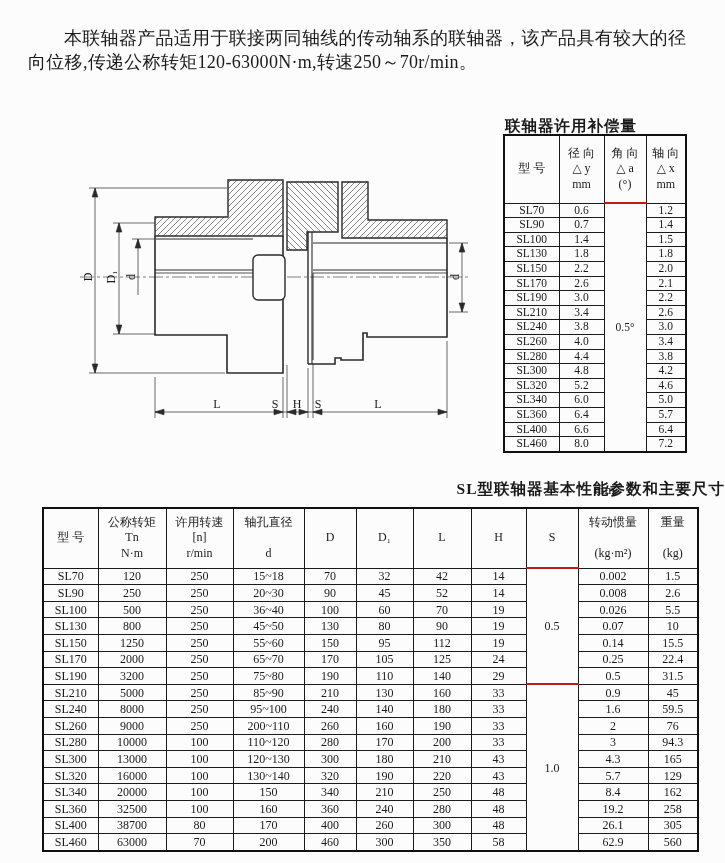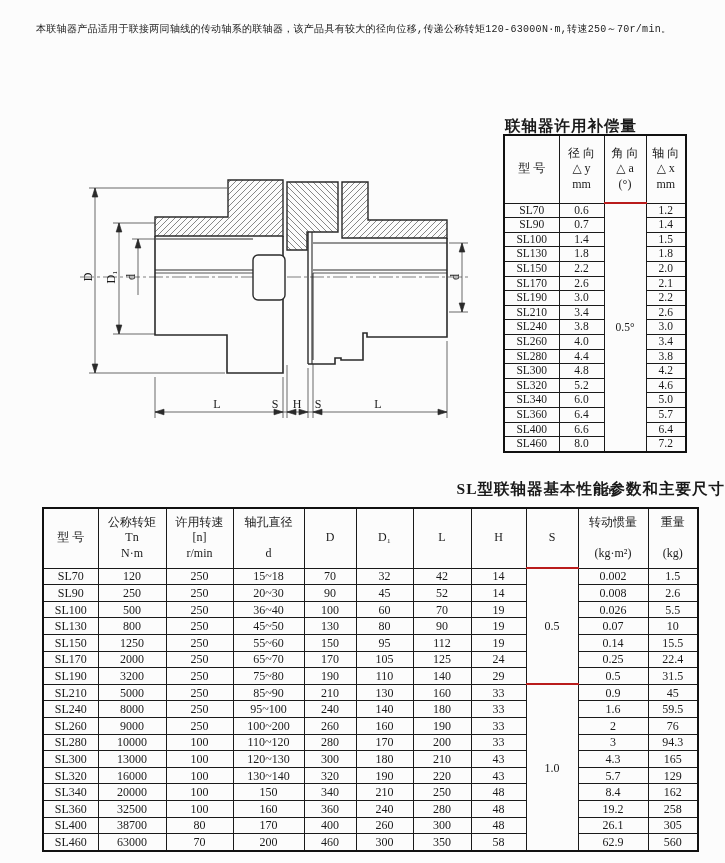--- a/index.html
+++ b/index.html
@@ -1,20 +1,20 @@
 <!DOCTYPE html>
 <html><head>
 <meta charset="utf-8">
 <style>
   html,body{margin:0;padding:0;background:#e8e8e8;}
   #page{position:relative;width:725px;height:863px;background:#fcfcfc;
         font-family:"Liberation Serif","DejaVu Serif",serif;color:#1a1a1a;overflow:hidden;}
   
-  .intro{position:absolute;left:16px;top:8px;width:660px;font-size:10px;line-height:24px;
-         text-indent:2em;letter-spacing:0.3px;font-family:Liberation Mono, monospace;}
+  .intro{position:absolute;left:28px;top:8px;width:660px;font-size:18px;line-height:24px;
+         text-indent:2em;letter-spacing:0.3px;}
   
   .comp-title{position:absolute;left:505px;top:116px;font-size:15.5px;font-weight:bold;letter-spacing:1px;}
   .main-title{position:absolute;left:0;top:479px;width:725px;text-align:right;font-size:15.5px;
               font-weight:bold;letter-spacing:1px;}
   .unit-label{position:absolute;left:594px;top:482px;font-size:13.5px;}
   
   table{border-collapse:collapse;table-layout:fixed;}
   td,th{border:1px solid #1a1a1a;text-align:center;vertical-align:middle;padding:0;
         font-weight:normal;line-height:1;overflow:hidden;}
   th{white-space:pre-line;line-height:1.3;margin-top:8px;}
@@ -393,21 +393,21 @@
           <td>140</td>
           <td>180</td>
           <td>33</td>
           <td>1.6</td>
           <td>59.5</td>
         </tr>
         <tr>
           <td>SL260</td>
           <td>9000</td>
           <td>250</td>
-          <td>100~200</td>
+          <td>200~110</td>
           <td>260</td>
           <td>160</td>
           <td>190</td>
           <td>33</td>
           <td>2</td>
           <td>76</td>
         </tr>
         <tr>
           <td>SL280</td>
           <td>10000</td>

